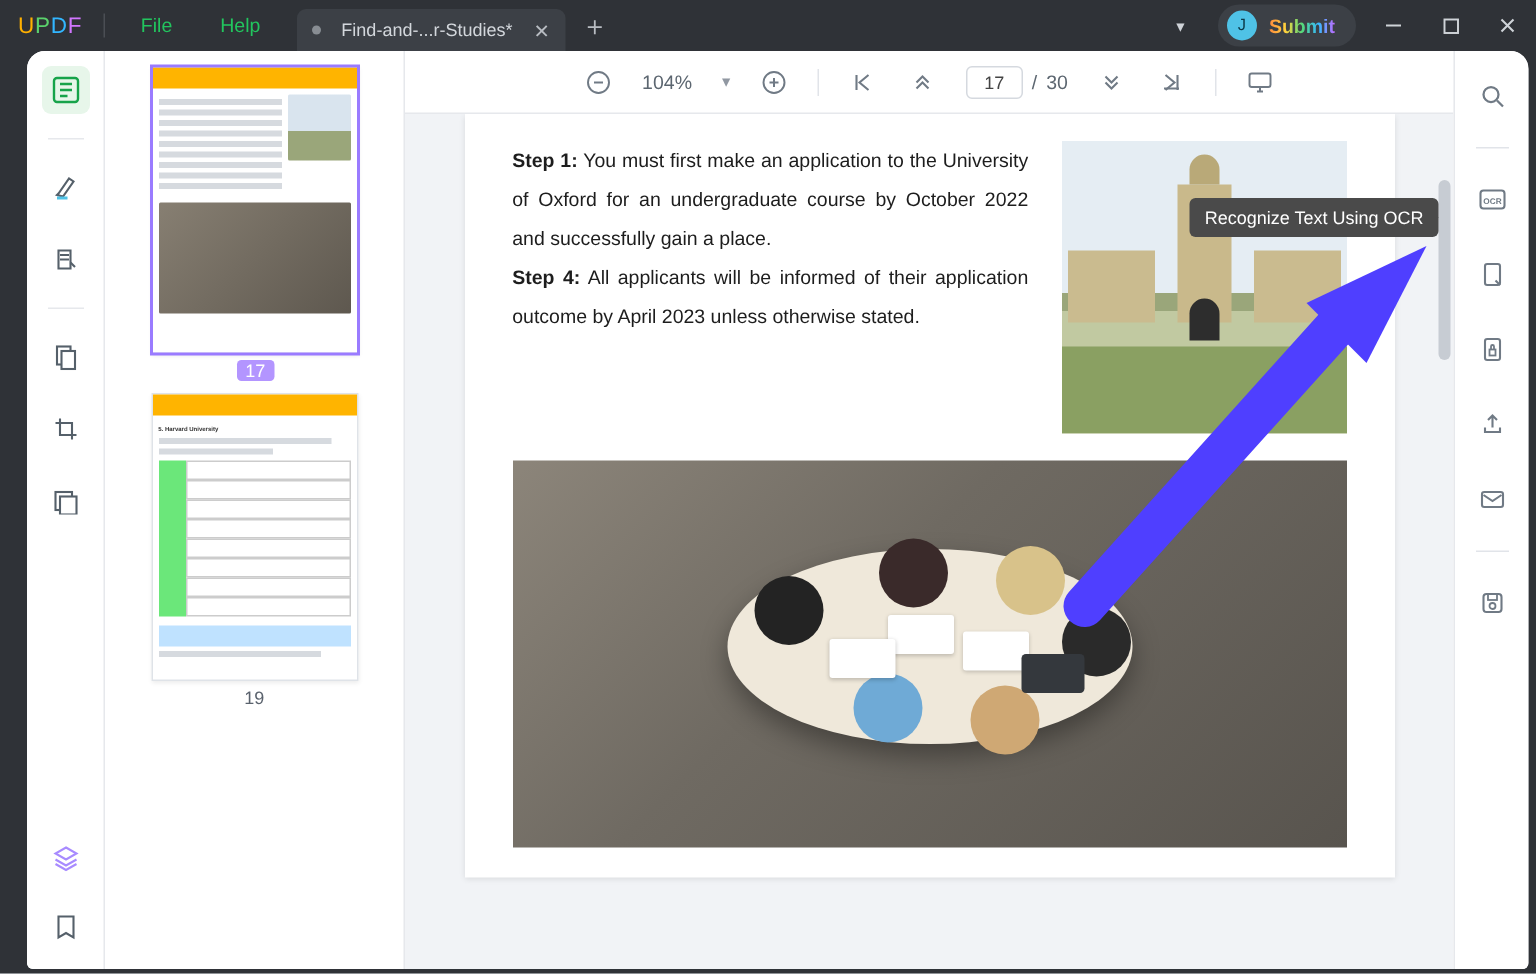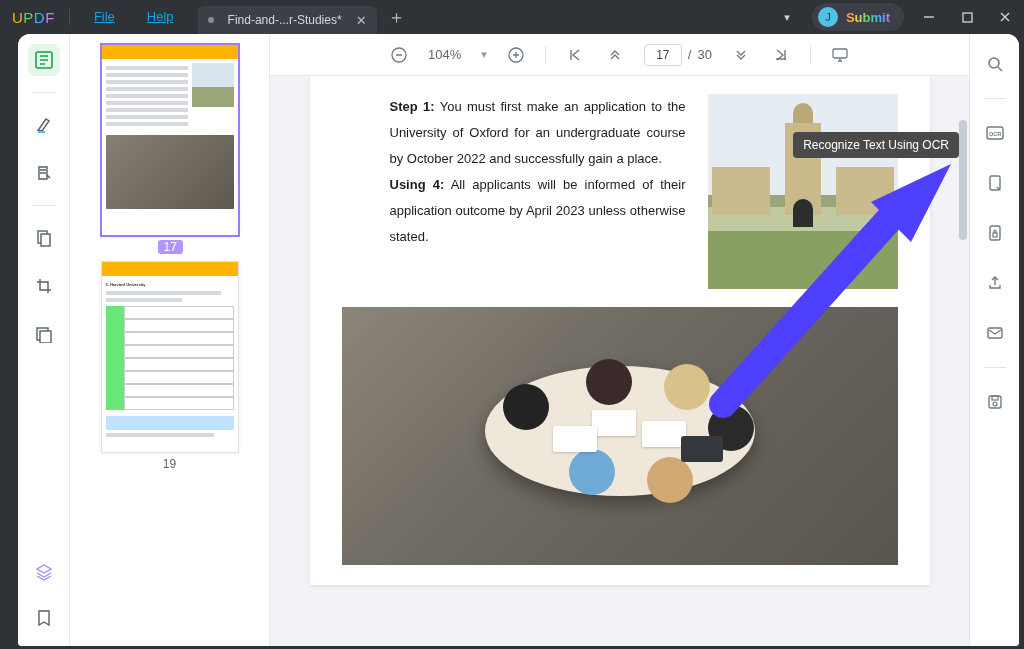--- a/index.html
+++ b/index.html
@@ -7,21 +7,21 @@
   body { background: #2f3237; }
 
   
   .titlebar {
     height: 34px; display: flex; align-items: center; color: #bfc3c8;
     padding: 0 0 0 12px; font-size: 13px; user-select: none;
   }
   .logo { font-weight: 400; letter-spacing: 0.5px; margin-right: 14px; font-size: 15px; }
   .logo .u { color:#ffb000; } .logo .p { color:#5bd26c; } .logo .d { color:#32b6ff; } .logo .f { color:#d176ff; }
   .vdiv { width:1px; height:16px; background:#4b4e54; margin: 0 8px 0 0; }
-  .menu-item { padding: 0 16px; line-height:34px; cursor:default; color:#0ea5e9;text-decoration:underline; }
+  .menu-item { padding: 0 16px; line-height:34px; cursor:default; color:#22c55e; }
   .tab {
     display:flex; align-items:center; background:#3c4046; height:28px;
     border-radius:6px 6px 0 0; margin-left:8px; margin-top:6px; padding:0 10px; gap:14px;
     color:#d3d7dc; max-width: 210px;
   }
   .tab .dot { width:6px; height:6px; background:#888d93; border-radius:50%; }
   .tab .label { font-size:12px; white-space:nowrap; overflow:hidden; text-overflow:ellipsis; max-width:130px; }
   .tab .close { font-size:13px; color:#b8bcc2; }
   .newtab { width:28px; text-align:center; color:#b8bcc2; font-size:18px; margin-left:6px; }
   .titlebar-spacer { flex:1; }
@@ -364,23 +364,23 @@
             <rect x="2" y="2" width="14" height="9" rx="1.5" fill="none" stroke="#707a85" stroke-width="1.3"></rect>
             <path d="M7 14h4M9 11v3" stroke="#707a85" stroke-width="1.3"></path>
           </svg>
       </div>
     </div>
 
     <div class="doc-scroll">
       <div class="vscroll"></div>
       <div class="doc-page">
         <div class="step-row">
-          <div class="step-text" style="text-align:justify;margin-left:48px;">
+          <div class="step-text" style="text-align:justify;">
             <div><b>Step 1:</b> <span>You must first make an application to the University of Oxford for an undergraduate course by October 2022 and successfully gain a place.</span></div>
-            <div><b>Using 4:</b> <span>All applicants will be informed of their application outcome by April 2023 unless otherwise stated.</span></div>
+            <div><b>Step 4:</b> <span>All applicants will be informed of their application outcome by April 2023 unless otherwise stated.</span></div>
           </div>
           <div class="oxford">
             <div class="wing l"></div>
               <div class="wing r"></div>
             <div class="tower"></div>
               <div class="arch"></div>
               <div class="lawn"></div>
           </div>
         </div>
         <div class="study-img">

